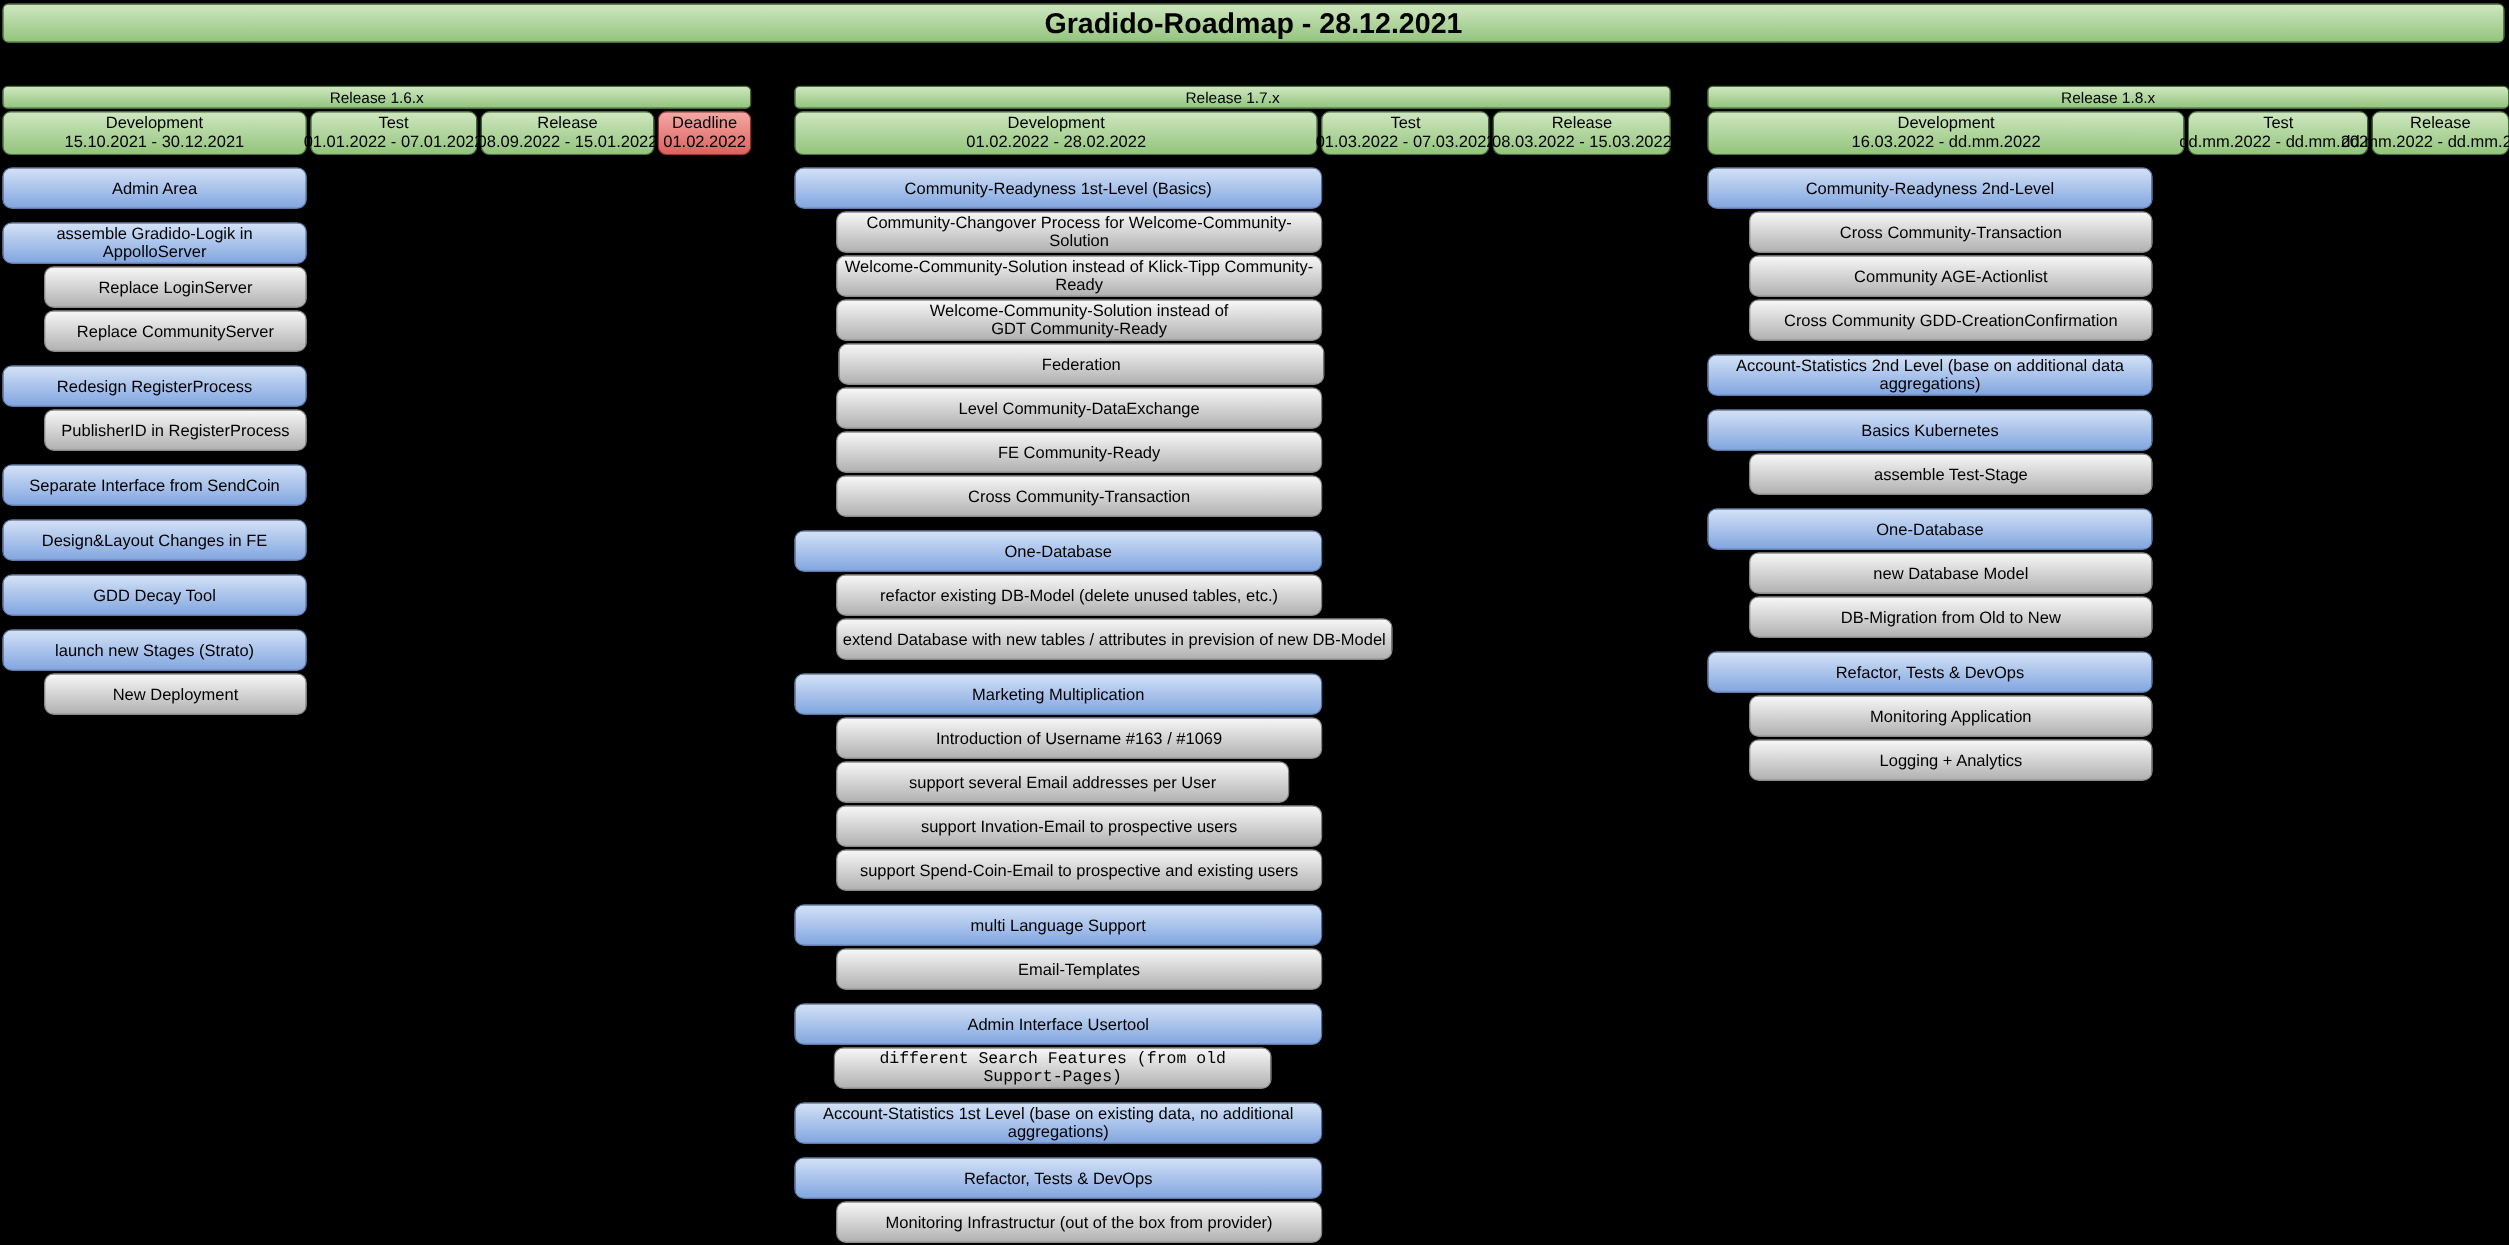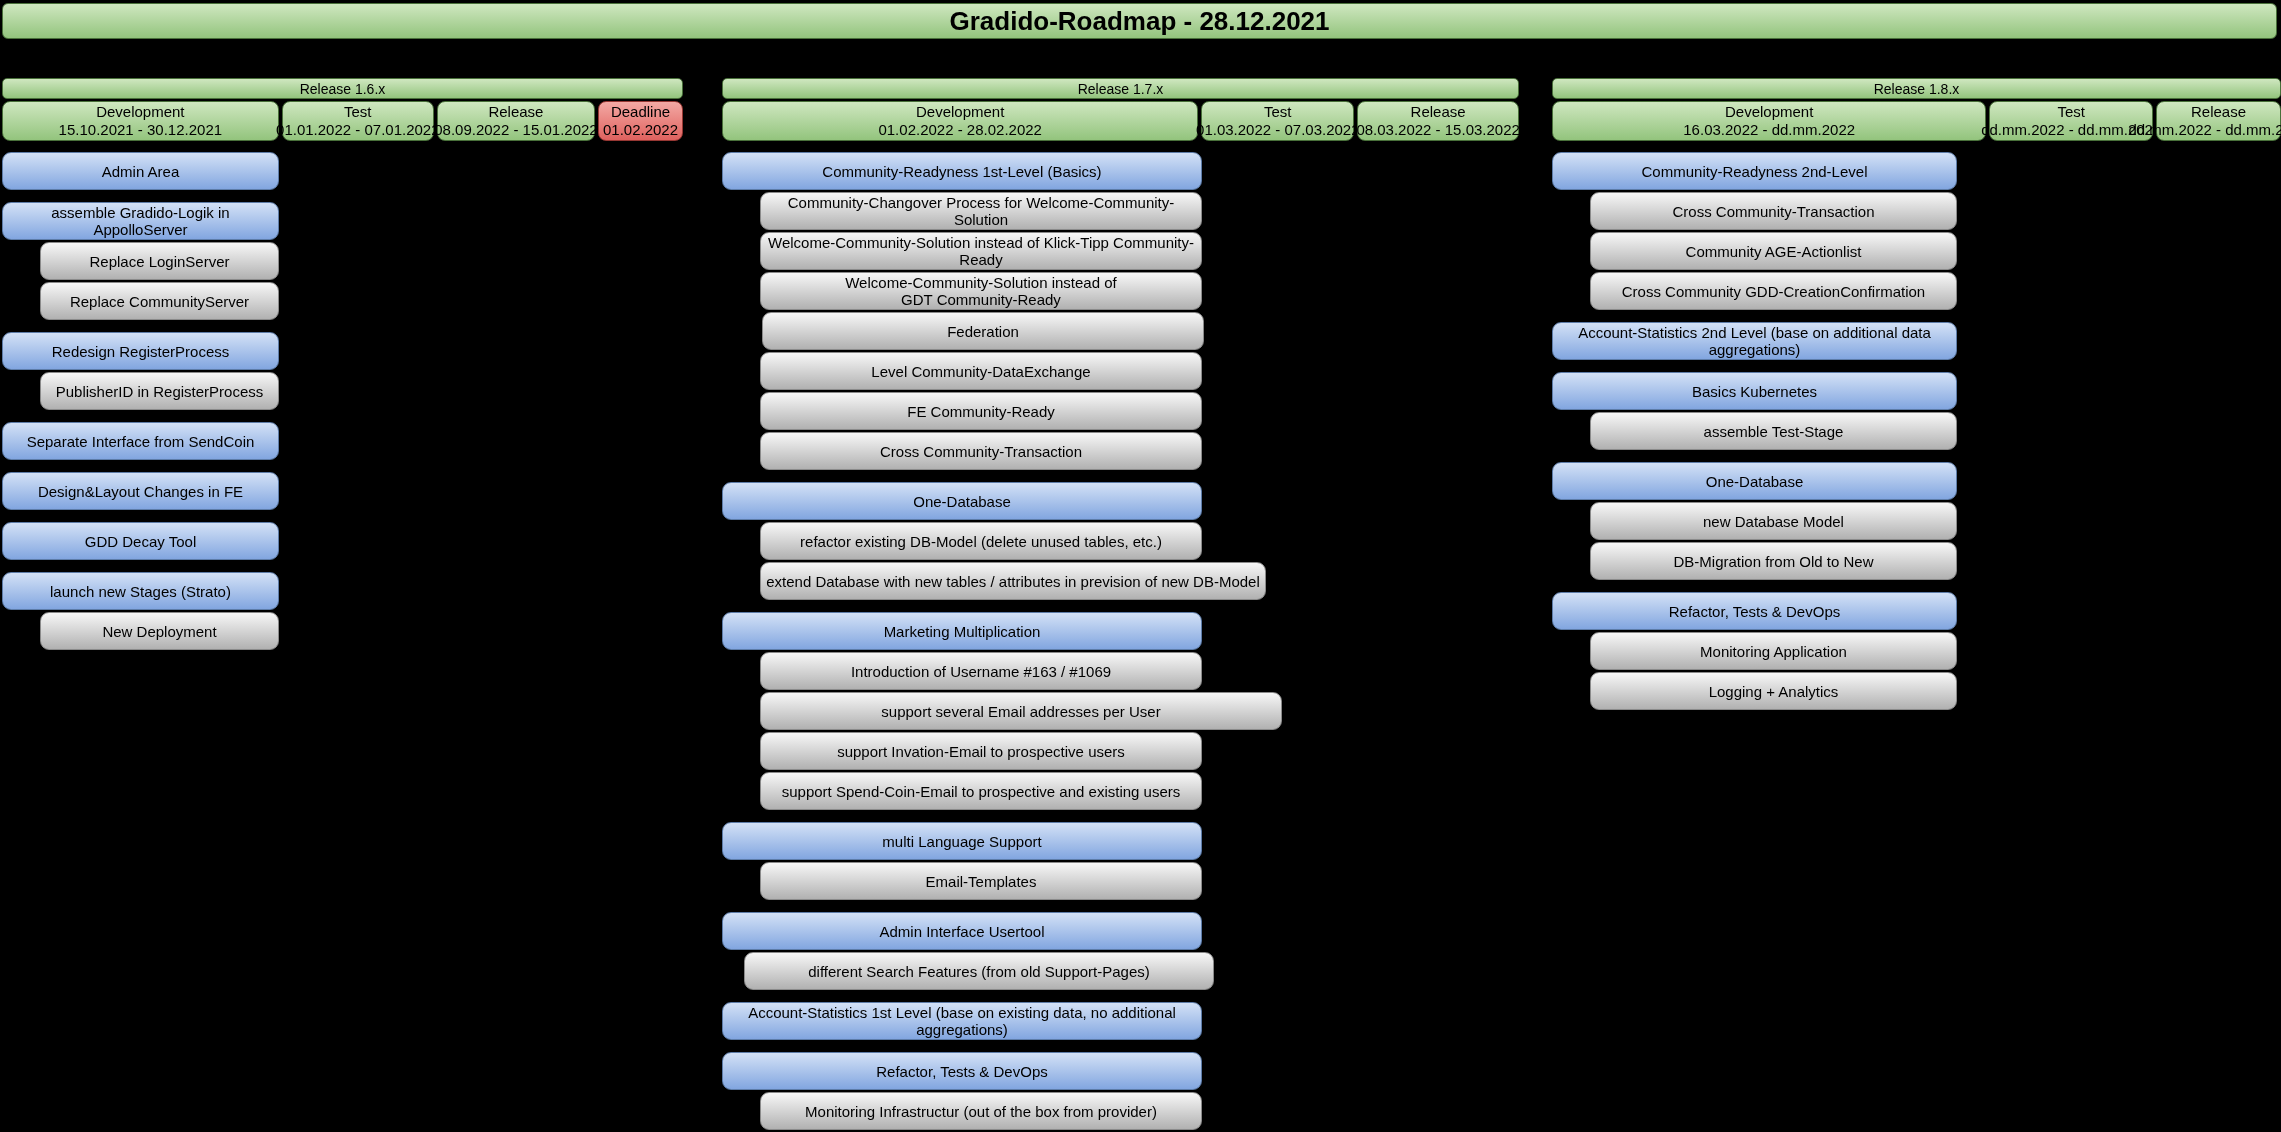--- a/index.html
+++ b/index.html
@@ -216,39 +216,39 @@
   </div>
         <div class="item child" style="margin-left: 38px; width: 506px;">
     <span class="item-label">extend Database with new tables / attributes in prevision of new DB-Model</span>
   </div>
         <div class="item parent" style="width: 480px;">
     <span class="item-label">Marketing Multiplication</span>
   </div>
         <div class="item child" style="margin-left: 38px; width: 442px;">
     <span class="item-label">Introduction of Username #163 / #1069</span>
   </div>
-        <div class="item child" style="margin-left: 38px; width: 522px;">
+        <div class="item child" style="margin-left: 38px; width: 412px;">
     <span class="item-label">support several Email addresses per User</span>
   </div>
         <div class="item child" style="margin-left: 38px; width: 442px;">
     <span class="item-label">support Invation-Email to prospective users</span>
   </div>
         <div class="item child" style="margin-left: 38px; width: 442px;">
     <span class="item-label">support Spend-Coin-Email to prospective and existing users</span>
   </div>
         <div class="item parent" style="width: 480px;">
     <span class="item-label">multi Language Support</span>
   </div>
         <div class="item child" style="margin-left: 38px; width: 442px;">
     <span class="item-label">Email-Templates</span>
   </div>
         <div class="item parent" style="width: 480px;">
     <span class="item-label">Admin Interface Usertool</span>
   </div>
-        <div class="item child" style="margin-left: 22px; width: 470px;">
+        <div class="item child" style="margin-left: 36px; width: 398px; font-family: Liberation Mono, monospace;">
     <span class="item-label">different Search Features (from old Support-Pages)</span>
   </div>
         <div class="item parent" style="width: 480px;">
     <span class="item-label">Account-Statistics 1st Level (base on existing data, no additional aggregations)</span>
   </div>
         <div class="item parent" style="width: 480px;">
     <span class="item-label">Refactor, Tests &amp; DevOps</span>
   </div>
         <div class="item child" style="margin-left: 38px; width: 442px;">
     <span class="item-label">Monitoring Infrastructur (out of the box from provider)</span>

